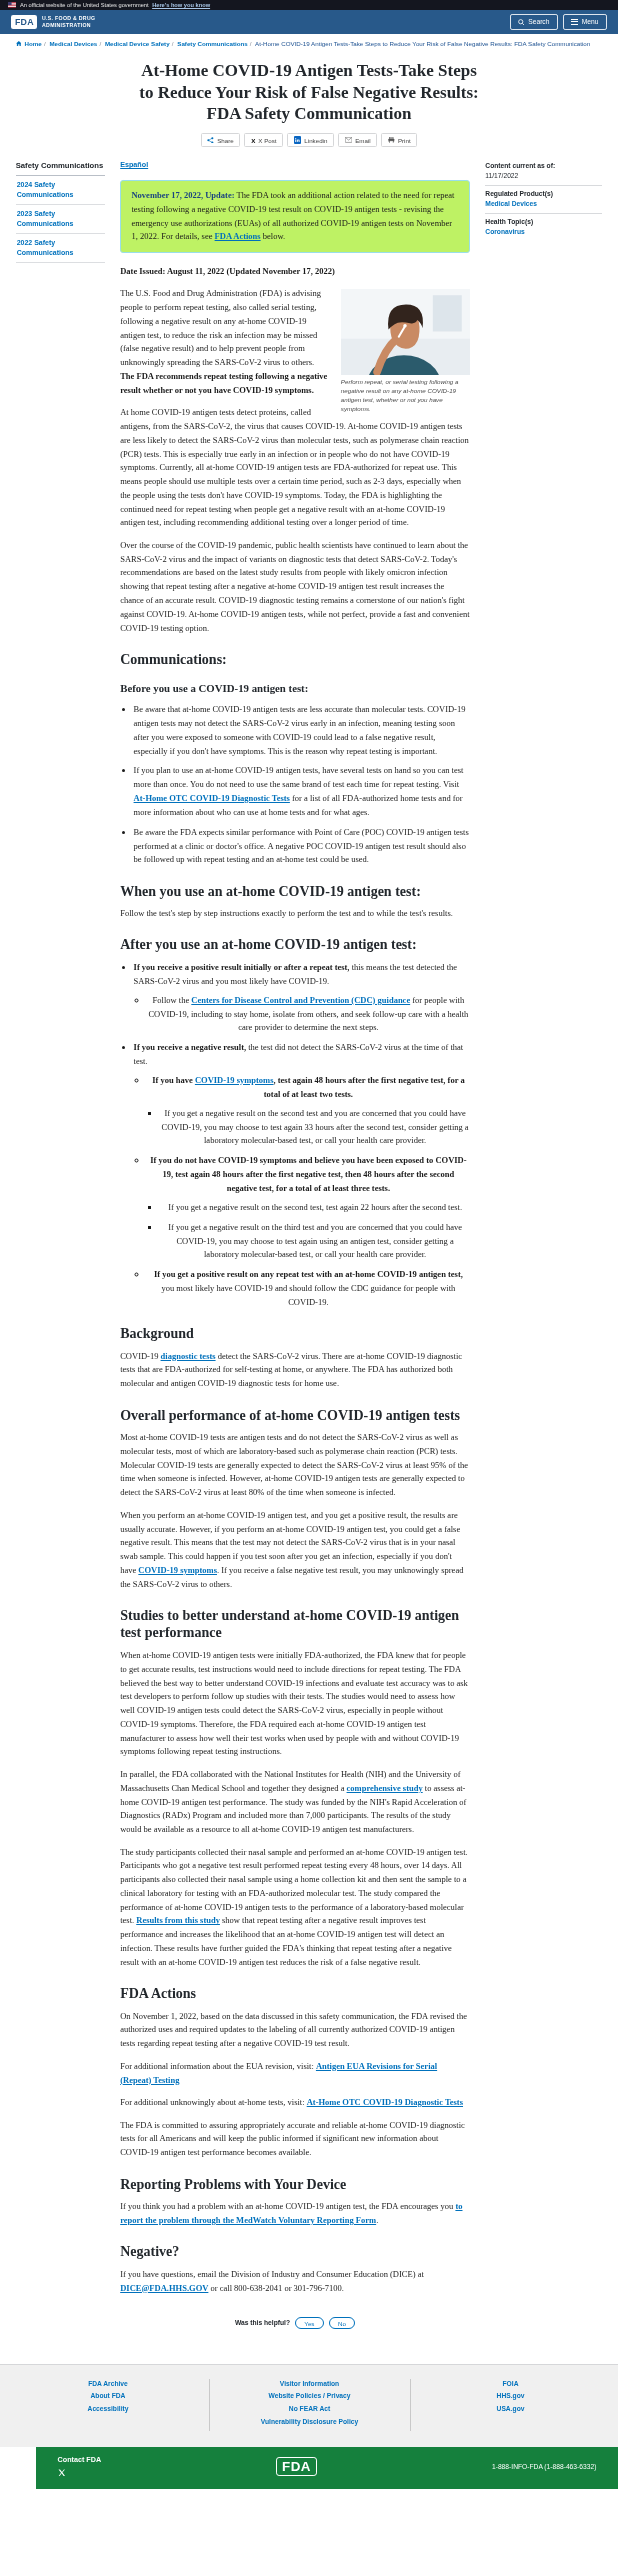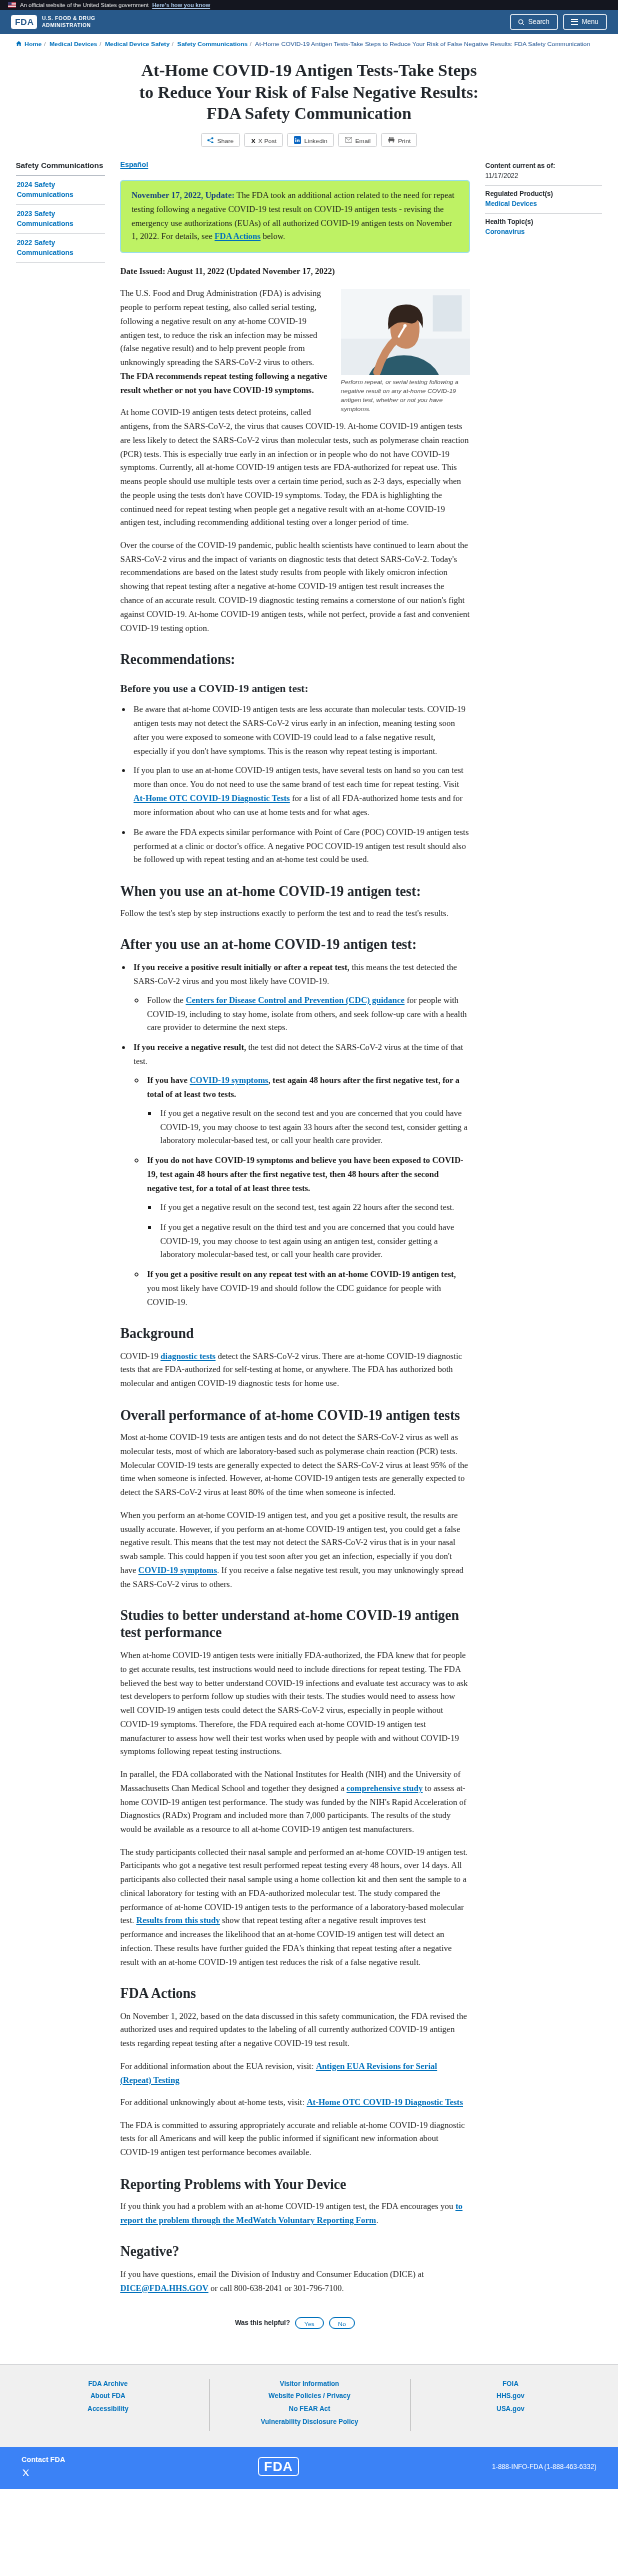--- a/index.html
+++ b/index.html
@@ -57,40 +57,40 @@
   .content a { color:#0071bc; text-decoration:underline; }
   .espanol { font-family:"Liberation Sans",sans-serif; font-size:7.2px; display:inline-block; margin:1px 0 7.2px; text-decoration:underline; }
   .update-box { background:#bef264; border:0.5px solid #99deea; border-radius:3.1px; padding:8.2px 10.3px; margin:2.1px 0 11.3px; }
   .update-box strong { color:#1a4480; }
   .date-issued { font-weight:bold; margin:0 0 8.2px; }
   .content p { margin:0 0 8.8px; }
   .content h2 { font-family:"Liberation Serif", serif; font-size:14px; color:#23282d; margin:15.5px 0 7.2px; clear:both; line-height:1.25; }
   .content h3 { font-family:"Liberation Serif", serif; font-size:10.8px; color:#23282d; margin:11.3px 0 6.2px; }
   .content ul { margin:0 0 9.3px; padding-left:13.4px; }
   .content ul li { margin-bottom:6.2px; }
-  .content ul ul { list-style-type:circle; margin-top:5.2px; margin-bottom:0; }
+  .content ul ul { list-style-type:circle; margin-top:5.2px; margin-bottom:0;text-align:center; }
   .content ul ul ul { list-style-type:square; }
   figure.photo { float:right; width:129px; margin:2.1px 0 5.2px 12.4px; }
   figure.photo figcaption { font-family:"Liberation Sans",sans-serif; font-size:6.2px; font-style:italic; color:#4b4b4b; line-height:1.45; margin-top:3.1px; }
   .photo svg { display:block; width:129px; height:86px; }
 
   
   .helpful { font-family:"Liberation Sans",sans-serif; display:flex; align-items:center; justify-content:center; gap:5.2px; margin:21.6px 0 5.2px; font-size:6.7px; }
   .helpful .hl-label { font-weight:bold; color:#23282d; }
   .pill-btn { border:0.5px solid #0071bc; color:#0071bc; background:#fff; border-radius:7.2px; font-size:6.2px; padding:1.5px 8.2px; cursor:pointer; font-family:inherit; }
 
   
   .site-footer { background:#f0f0f0; border-top:0.5px solid #d6d7d9; padding:13.4px 0 15.5px; margin-top:14.4px; }
   .footer-grid { max-width:603px; margin:0 auto; display:grid; grid-template-columns:1fr 1fr 1fr; }
   .footer-col { padding:1px 20.6px; text-align:center; }
   .footer-col + .footer-col { border-left:0.5px solid #c9c9c9; }
   .footer-col a { display:block; color:#0071bc; font-size:6.7px; margin-bottom:5.7px; }
 
   
-  .bottom-bar { background:#3b82f6; color:#fff; display:flex; align-items:center; justify-content:space-between; padding:8.2px 21.6px 10.3px; }
+  .bottom-bar { background:#15803d; color:#fff; display:flex; align-items:center; justify-content:space-between; padding:8.2px 21.6px 10.3px;margin-left:36px; }
   .bb-left { display:flex; flex-direction:column; gap:4.6px; }
   .bb-contact { color:#fff; font-size:7.2px; font-weight:bold; }
   .bb-social { display:flex; gap:5.2px; }
   .bb-logo { color:#fff; font-weight:bold; font-size:13.4px; letter-spacing:0.5px; border:1px solid #fff; border-radius:3.1px; padding:1px 5.2px; font-family:"Liberation Sans",sans-serif; }
   .bb-phone { font-size:6.7px; color:#fff; }
 </style>
 </head>
 <body>
 
 <div class="gov-banner">
@@ -219,30 +219,30 @@
         <circle cx="124" cy="71" r="3.4" fill="#fff"></circle>
       </svg>
       <figcaption>Perform repeat, or serial testing following a negative result on any at-home COVID-19 antigen test, whether or not you have symptoms.</figcaption>
     </figure>
 
     <p><span>The U.S. Food and Drug Administration (FDA) is advising people to perform repeat testing, also called serial testing, following a negative result on any at-home COVID-19 antigen test, to reduce the risk an infection may be missed (false negative result) and to help prevent people from unknowingly spreading the SARS-CoV-2 virus to others. </span><strong>The FDA recommends repeat testing following a negative result whether or not you have COVID-19 symptoms.</strong></p>
 
     <p>At home COVID-19 antigen tests detect proteins, called antigens, from the SARS-CoV-2, the virus that causes COVID-19. At-home COVID-19 antigen tests are less likely to detect the SARS-CoV-2 virus than molecular tests, such as polymerase chain reaction (PCR) tests. This is especially true early in an infection or in people who do not have COVID-19 symptoms. Currently, all at-home COVID-19 antigen tests are FDA-authorized for repeat use. This means people should use multiple tests over a certain time period, such as 2-3 days, especially when the people using the tests don't have COVID-19 symptoms. Today, the FDA is highlighting the continued need for repeat testing when people get a negative result with an at-home COVID-19 antigen test, including recommending additional testing over a longer period of time.</p>
     <p>Over the course of the COVID-19 pandemic, public health scientists have continued to learn about the SARS-CoV-2 virus and the impact of variants on diagnostic tests that detect SARS-CoV-2. Today's recommendations are based on the latest study results from people with likely omicron infection showing that repeat testing after a negative at-home COVID-19 antigen test result increases the chance of an accurate result. COVID-19 diagnostic testing remains a cornerstone of our nation's fight against COVID-19. At-home COVID-19 antigen tests, while not perfect, provide a fast and convenient COVID-19 testing option.</p>
 
-    <h2>Recommendations:</h2>
+    <h2>Communications:</h2>
     <h3>Before you use a COVID-19 antigen test:</h3>
     <ul>
       <li>Be aware that at-home COVID-19 antigen tests are less accurate than molecular tests. COVID-19 antigen tests may not detect the SARS-CoV-2 virus early in an infection, meaning testing soon after you were exposed to someone with COVID-19 could lead to a false negative result, especially if you don't have symptoms. This is the reason why repeat testing is important.</li>
       <li><span>If you plan to use an at-home COVID-19 antigen tests, have several tests on hand so you can test more than once. You do not need to use the same brand of test each time for repeat testing. Visit </span><a href="#">At-Home OTC COVID-19 Diagnostic Tests</a><span> for a list of all FDA-authorized home tests and for more information about who can use at home tests and for what ages.</span></li>
       <li>Be aware the FDA expects similar performance with Point of Care (POC) COVID-19 antigen tests performed at a clinic or doctor's office. A negative POC COVID-19 antigen test result should also be followed up with repeat testing and an at-home test could be used.</li>
     </ul>
 
     <h2>When you use an at-home COVID-19 antigen test:</h2>
-    <p>Follow the test's step by step instructions exactly to perform the test and to read the test's results.</p>
+    <p>Follow the test's step by step instructions exactly to perform the test and to while the test's results.</p>
 
     <h2>After you use an at-home COVID-19 antigen test:</h2>
     <ul>
       <li>
         <strong>If you receive a positive result initially or after a repeat test,</strong><span> this means the test detected the SARS-CoV-2 virus and you most likely have COVID-19.</span>
         <ul>
           <li><span>Follow the </span><a href="#">Centers for Disease Control and Prevention (CDC) guidance</a><span> for people with COVID-19, including to stay home, isolate from others, and seek follow-up care with a health care provider to determine the next steps.</span></li>
         </ul>
       </li>
       <li>

